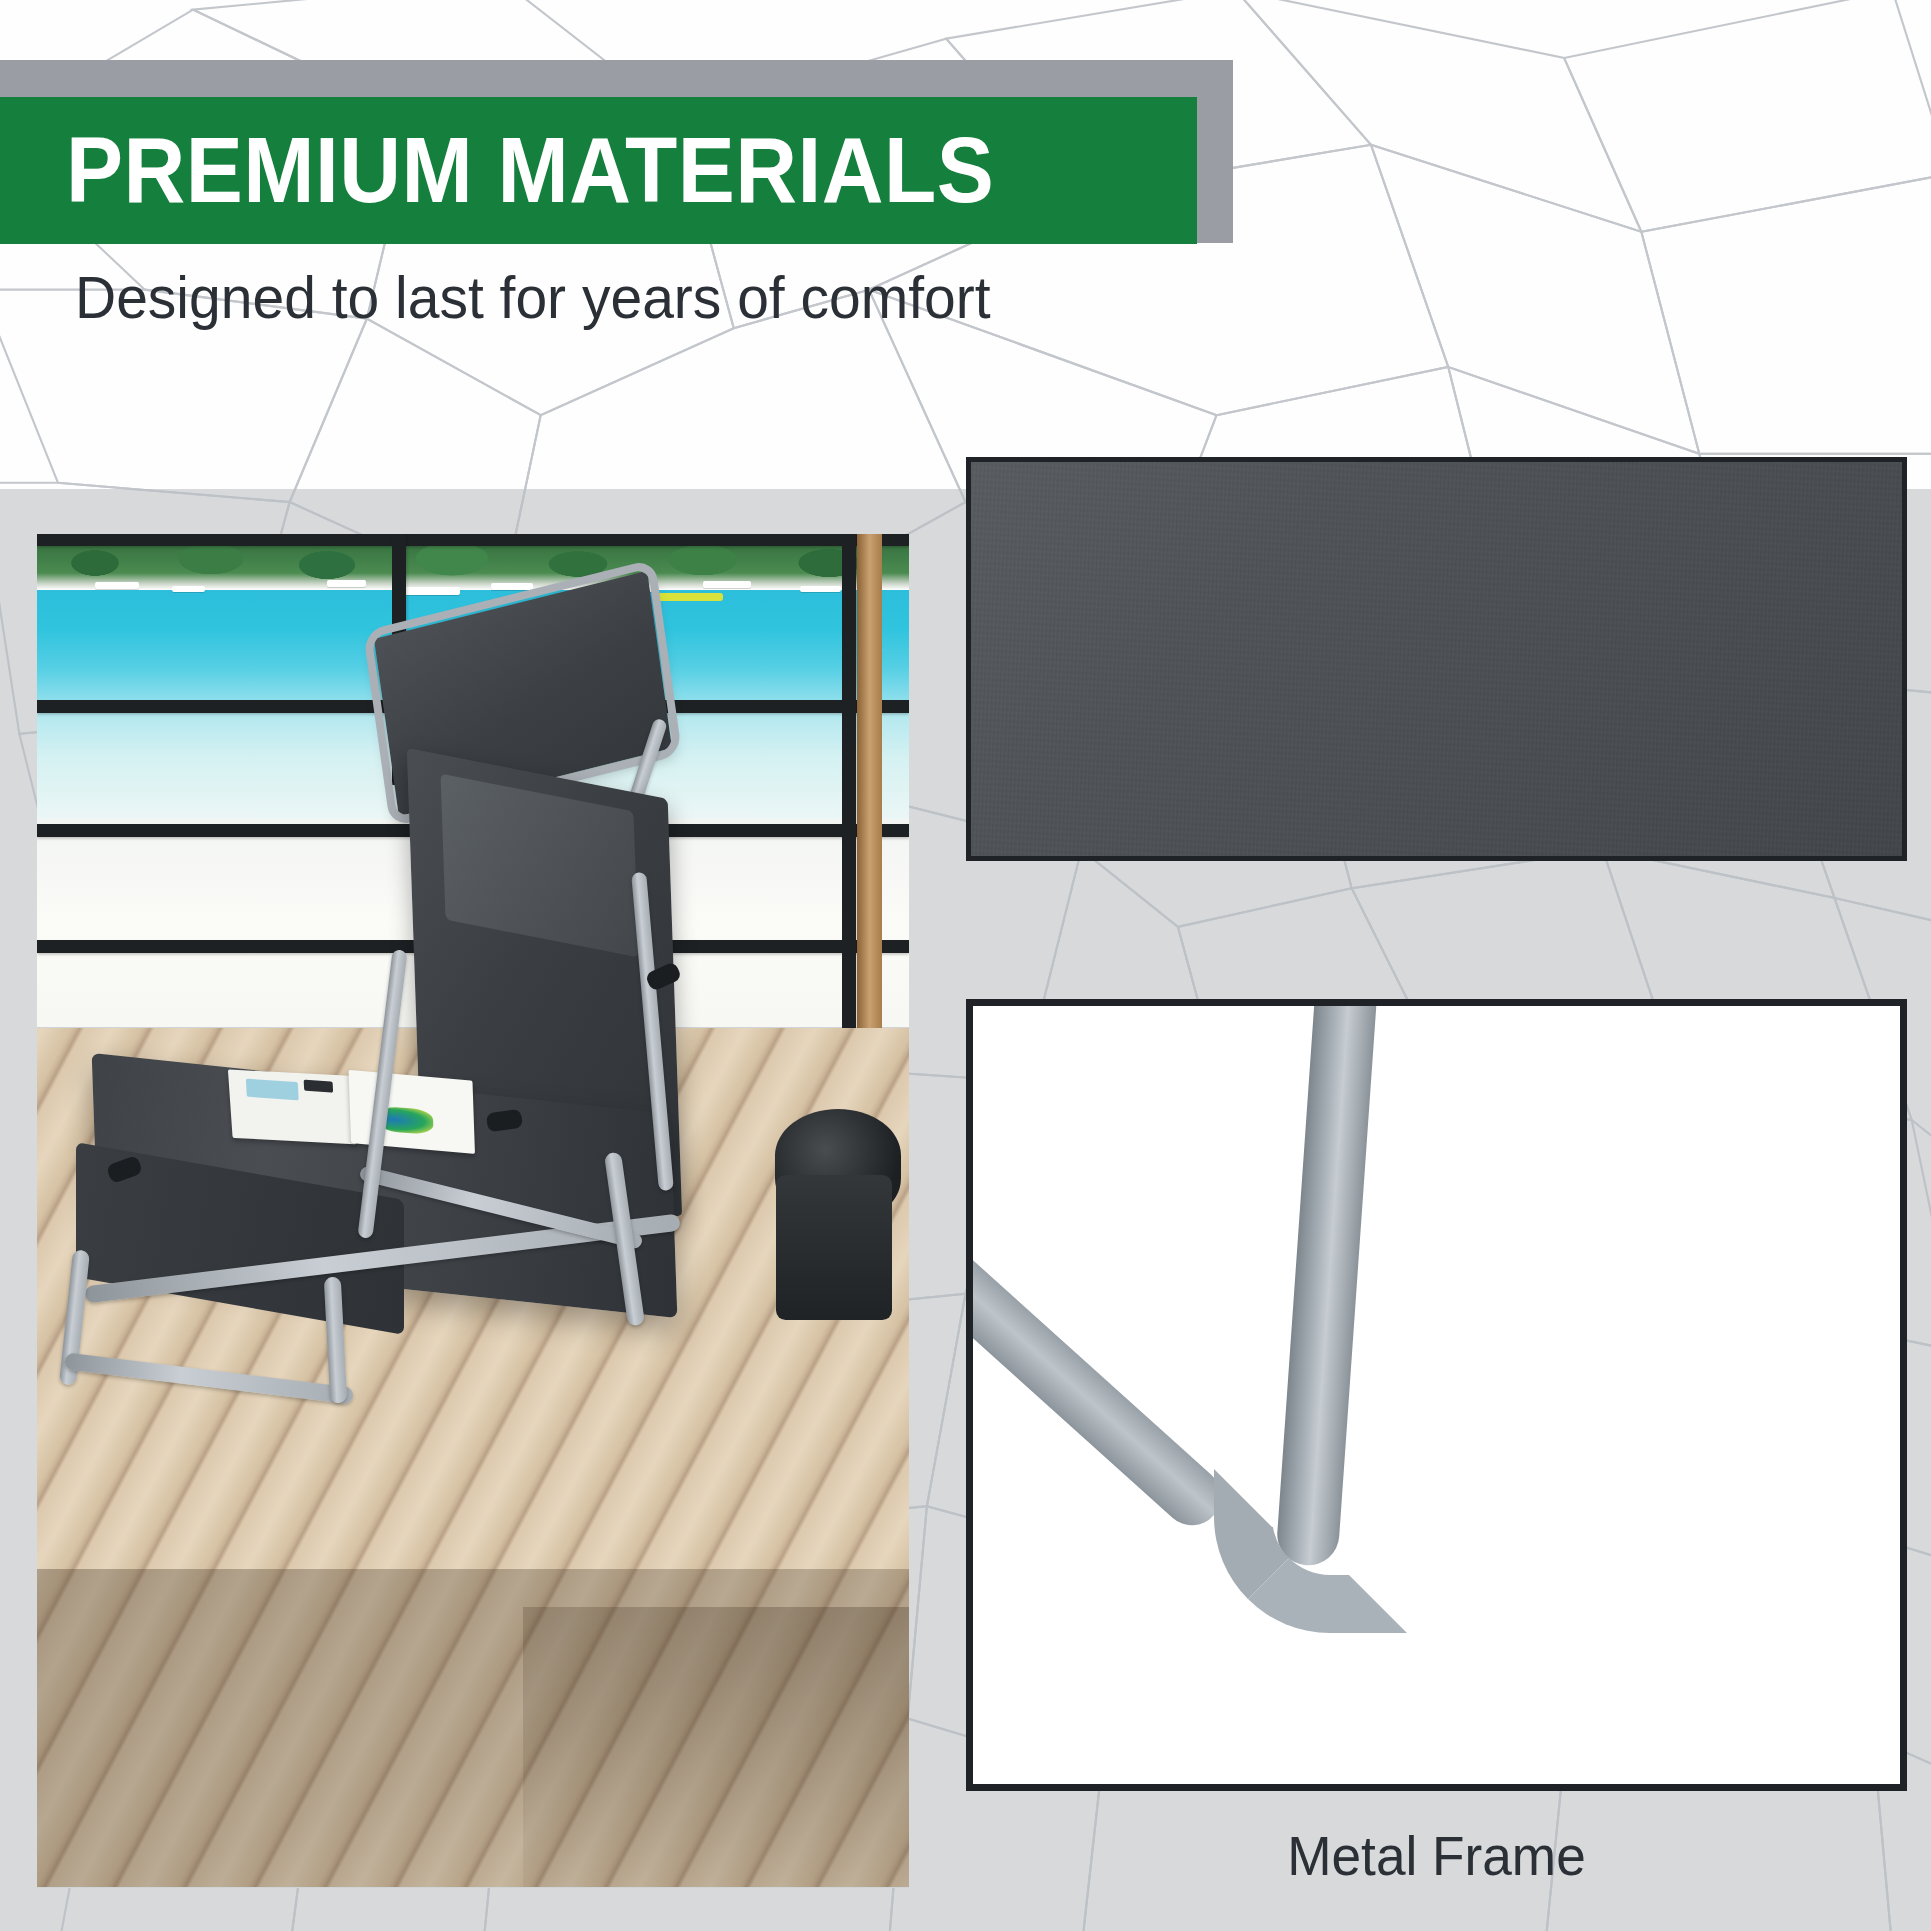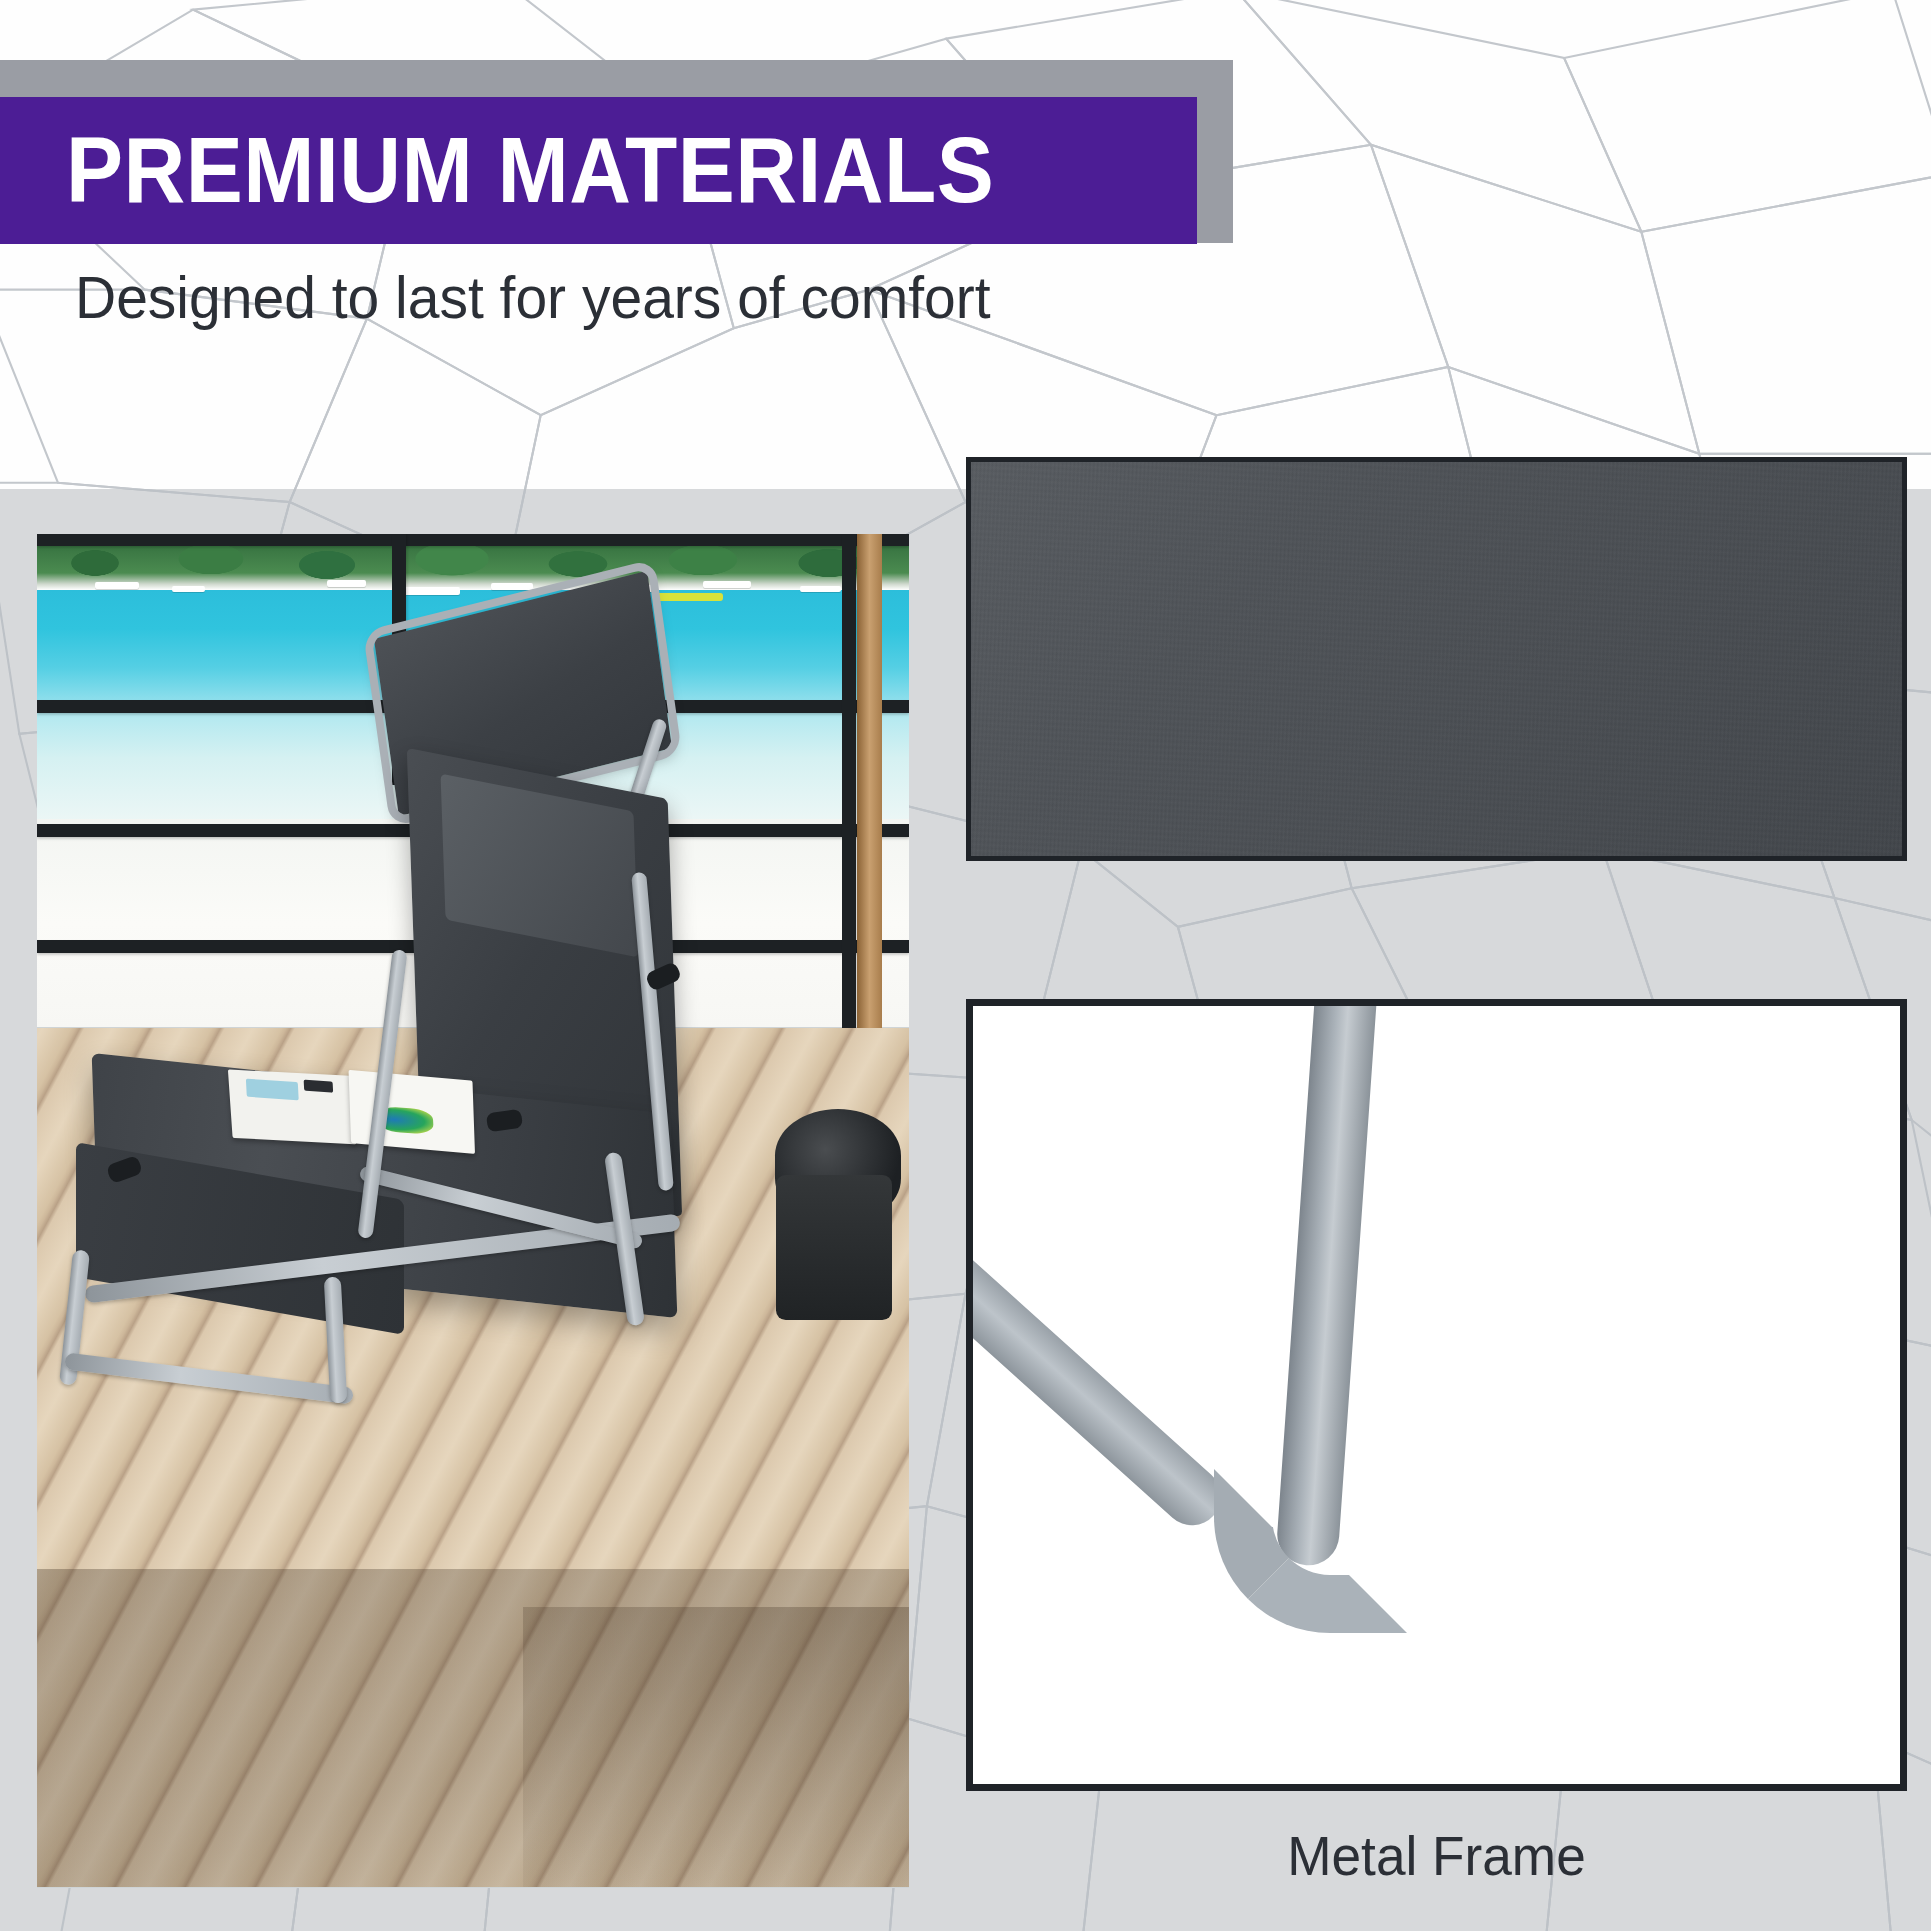--- a/index.html
+++ b/index.html
@@ -13,21 +13,21 @@
   
   .bg-white{position:absolute;left:0;top:0;width:1931px;height:489px;background:#fefefe;}
   .bg-gray{position:absolute;left:0;top:489px;width:1931px;height:1442px;background:#d7d9db;}
   .pattern{position:absolute;inset:0;width:1931px;height:1931px;pointer-events:none;}
 
   
   .title-shadow{
     position:absolute;left:0;top:60px;width:1233px;height:183px;background:#9a9da4;
   }
   .title-band{
-    position:absolute;left:0;top:97px;width:1197px;height:147px;background:#4c1d95;
+    position:absolute;left:0;top:97px;width:1197px;height:147px;background:#15803d;
     display:flex;align-items:center;
   }
   .title-text{
     color:#ffffff;font-size:93px;font-weight:700;letter-spacing:0.5px;
     margin-left:66px;line-height:1;
     font-family:"Liberation Sans",sans-serif;
     transform:scaleX(0.92);transform-origin:left center;white-space:nowrap;
   }
   .subtitle{
     position:absolute;left:75px;top:263px;

